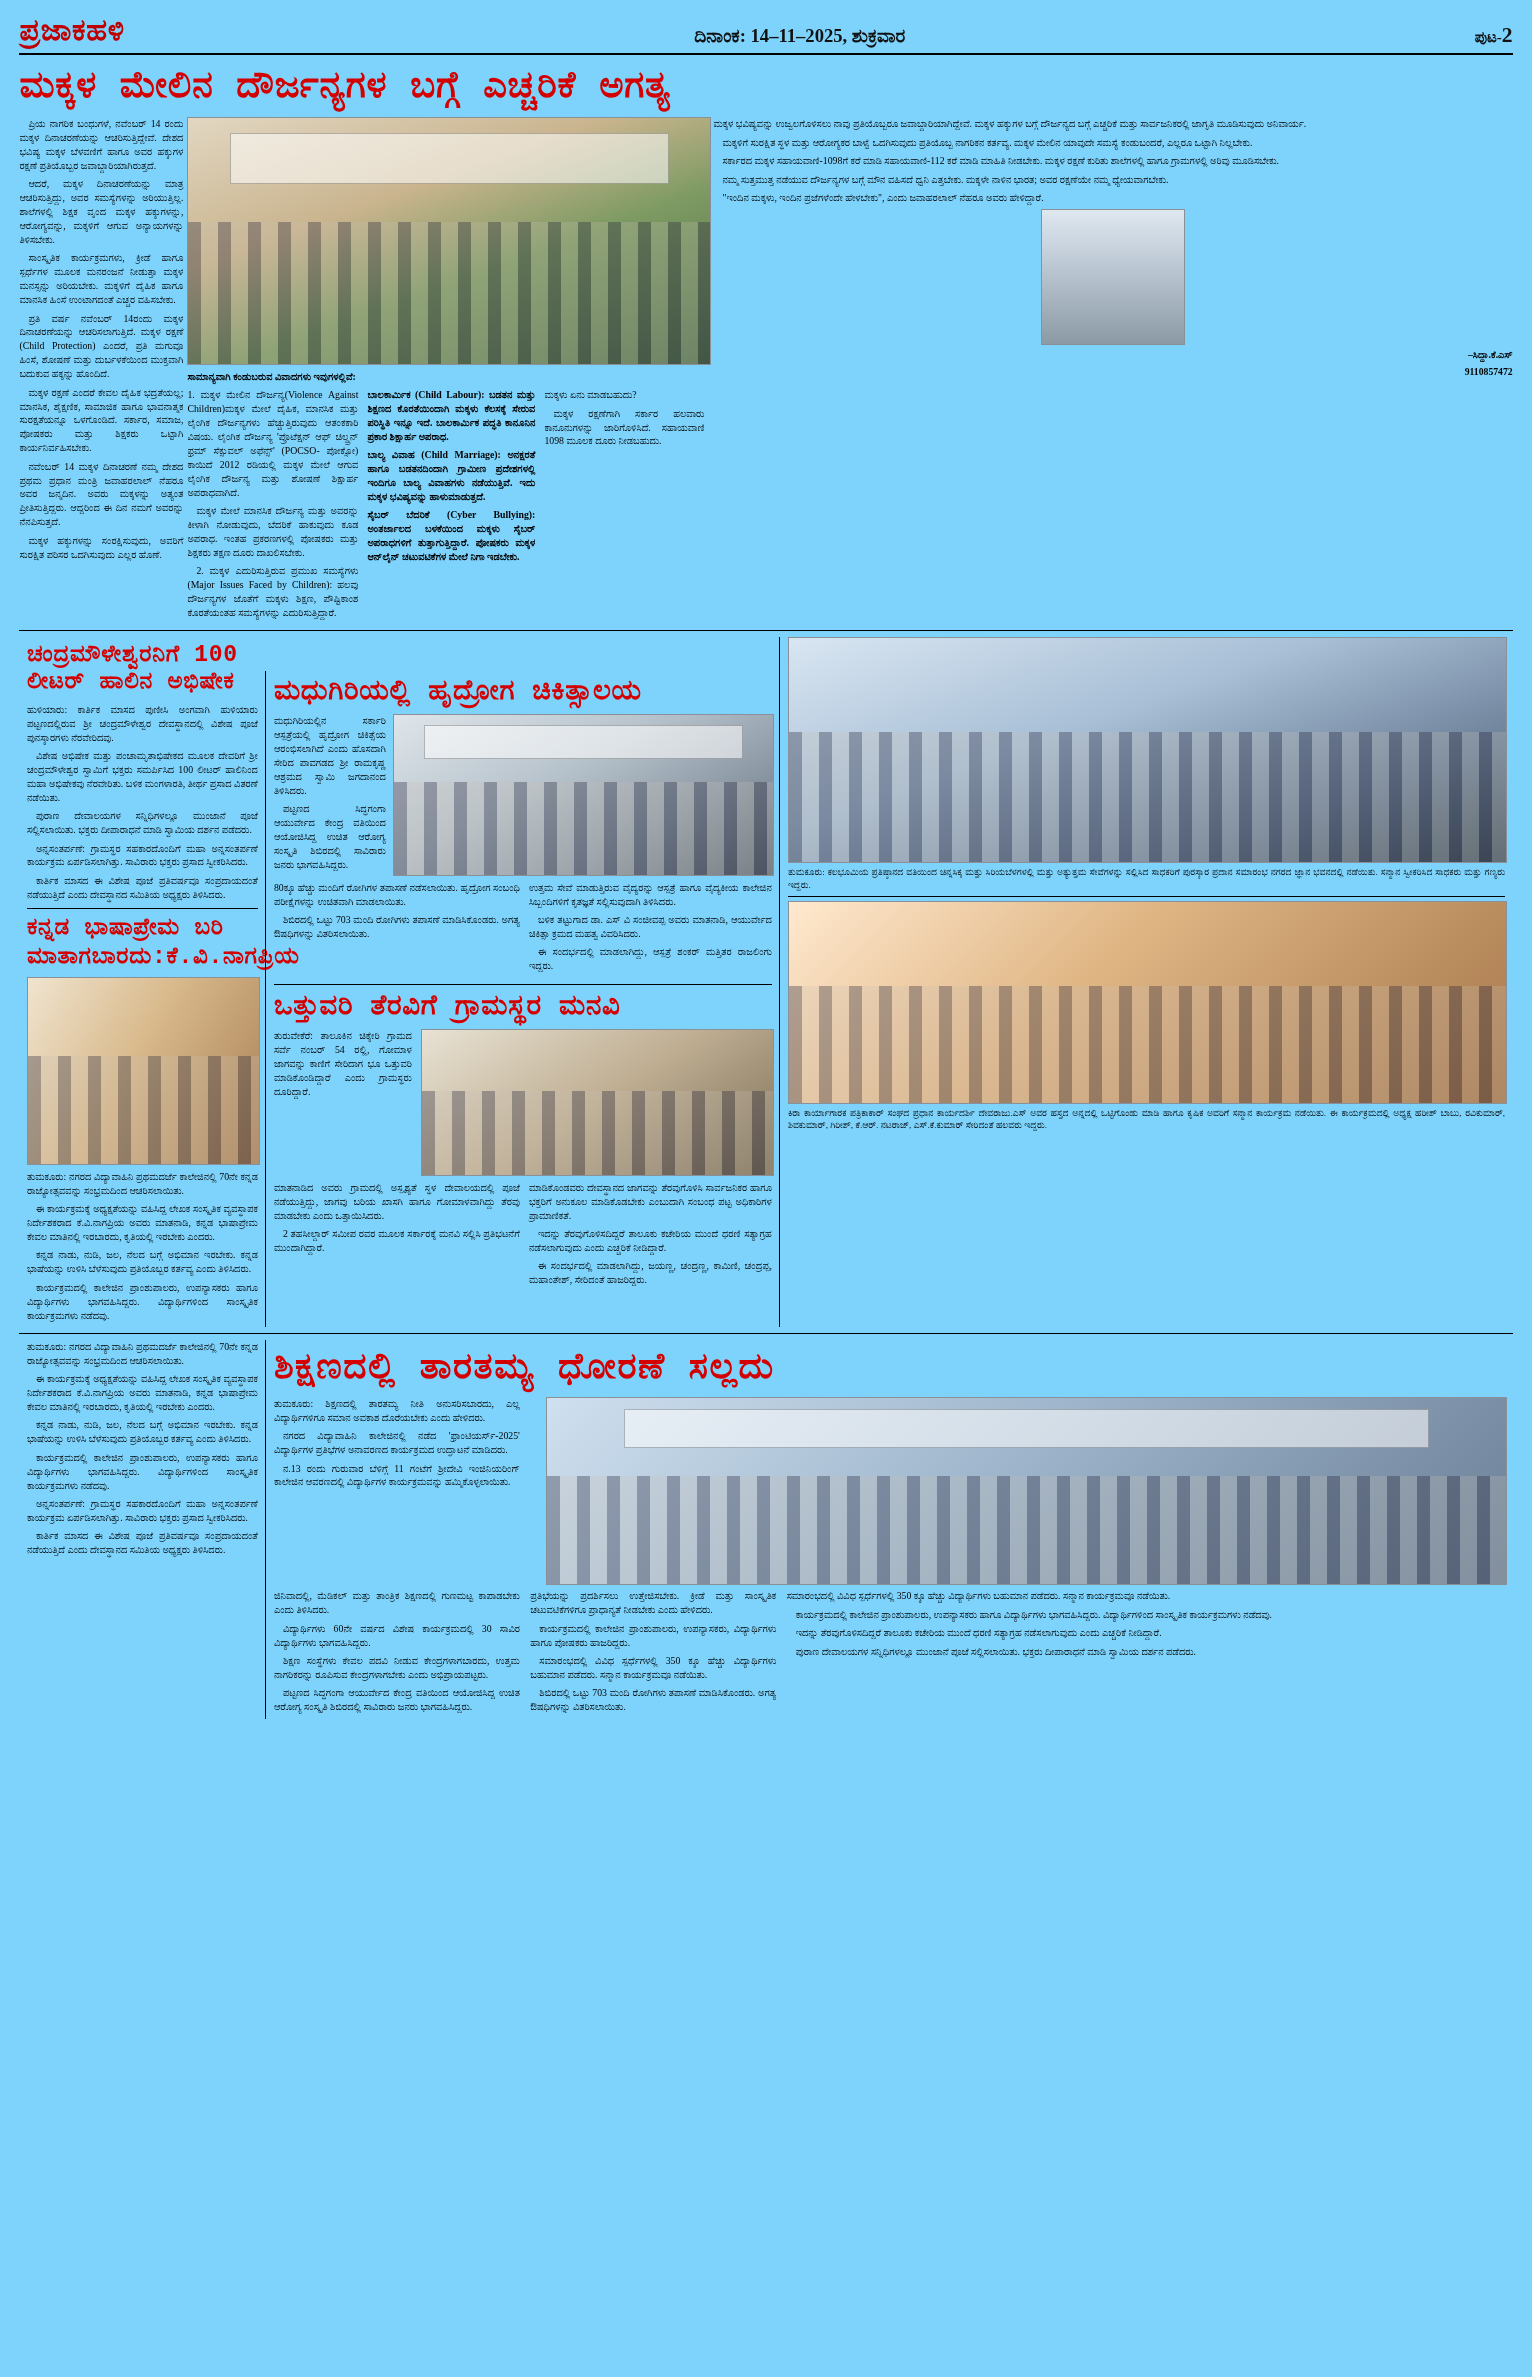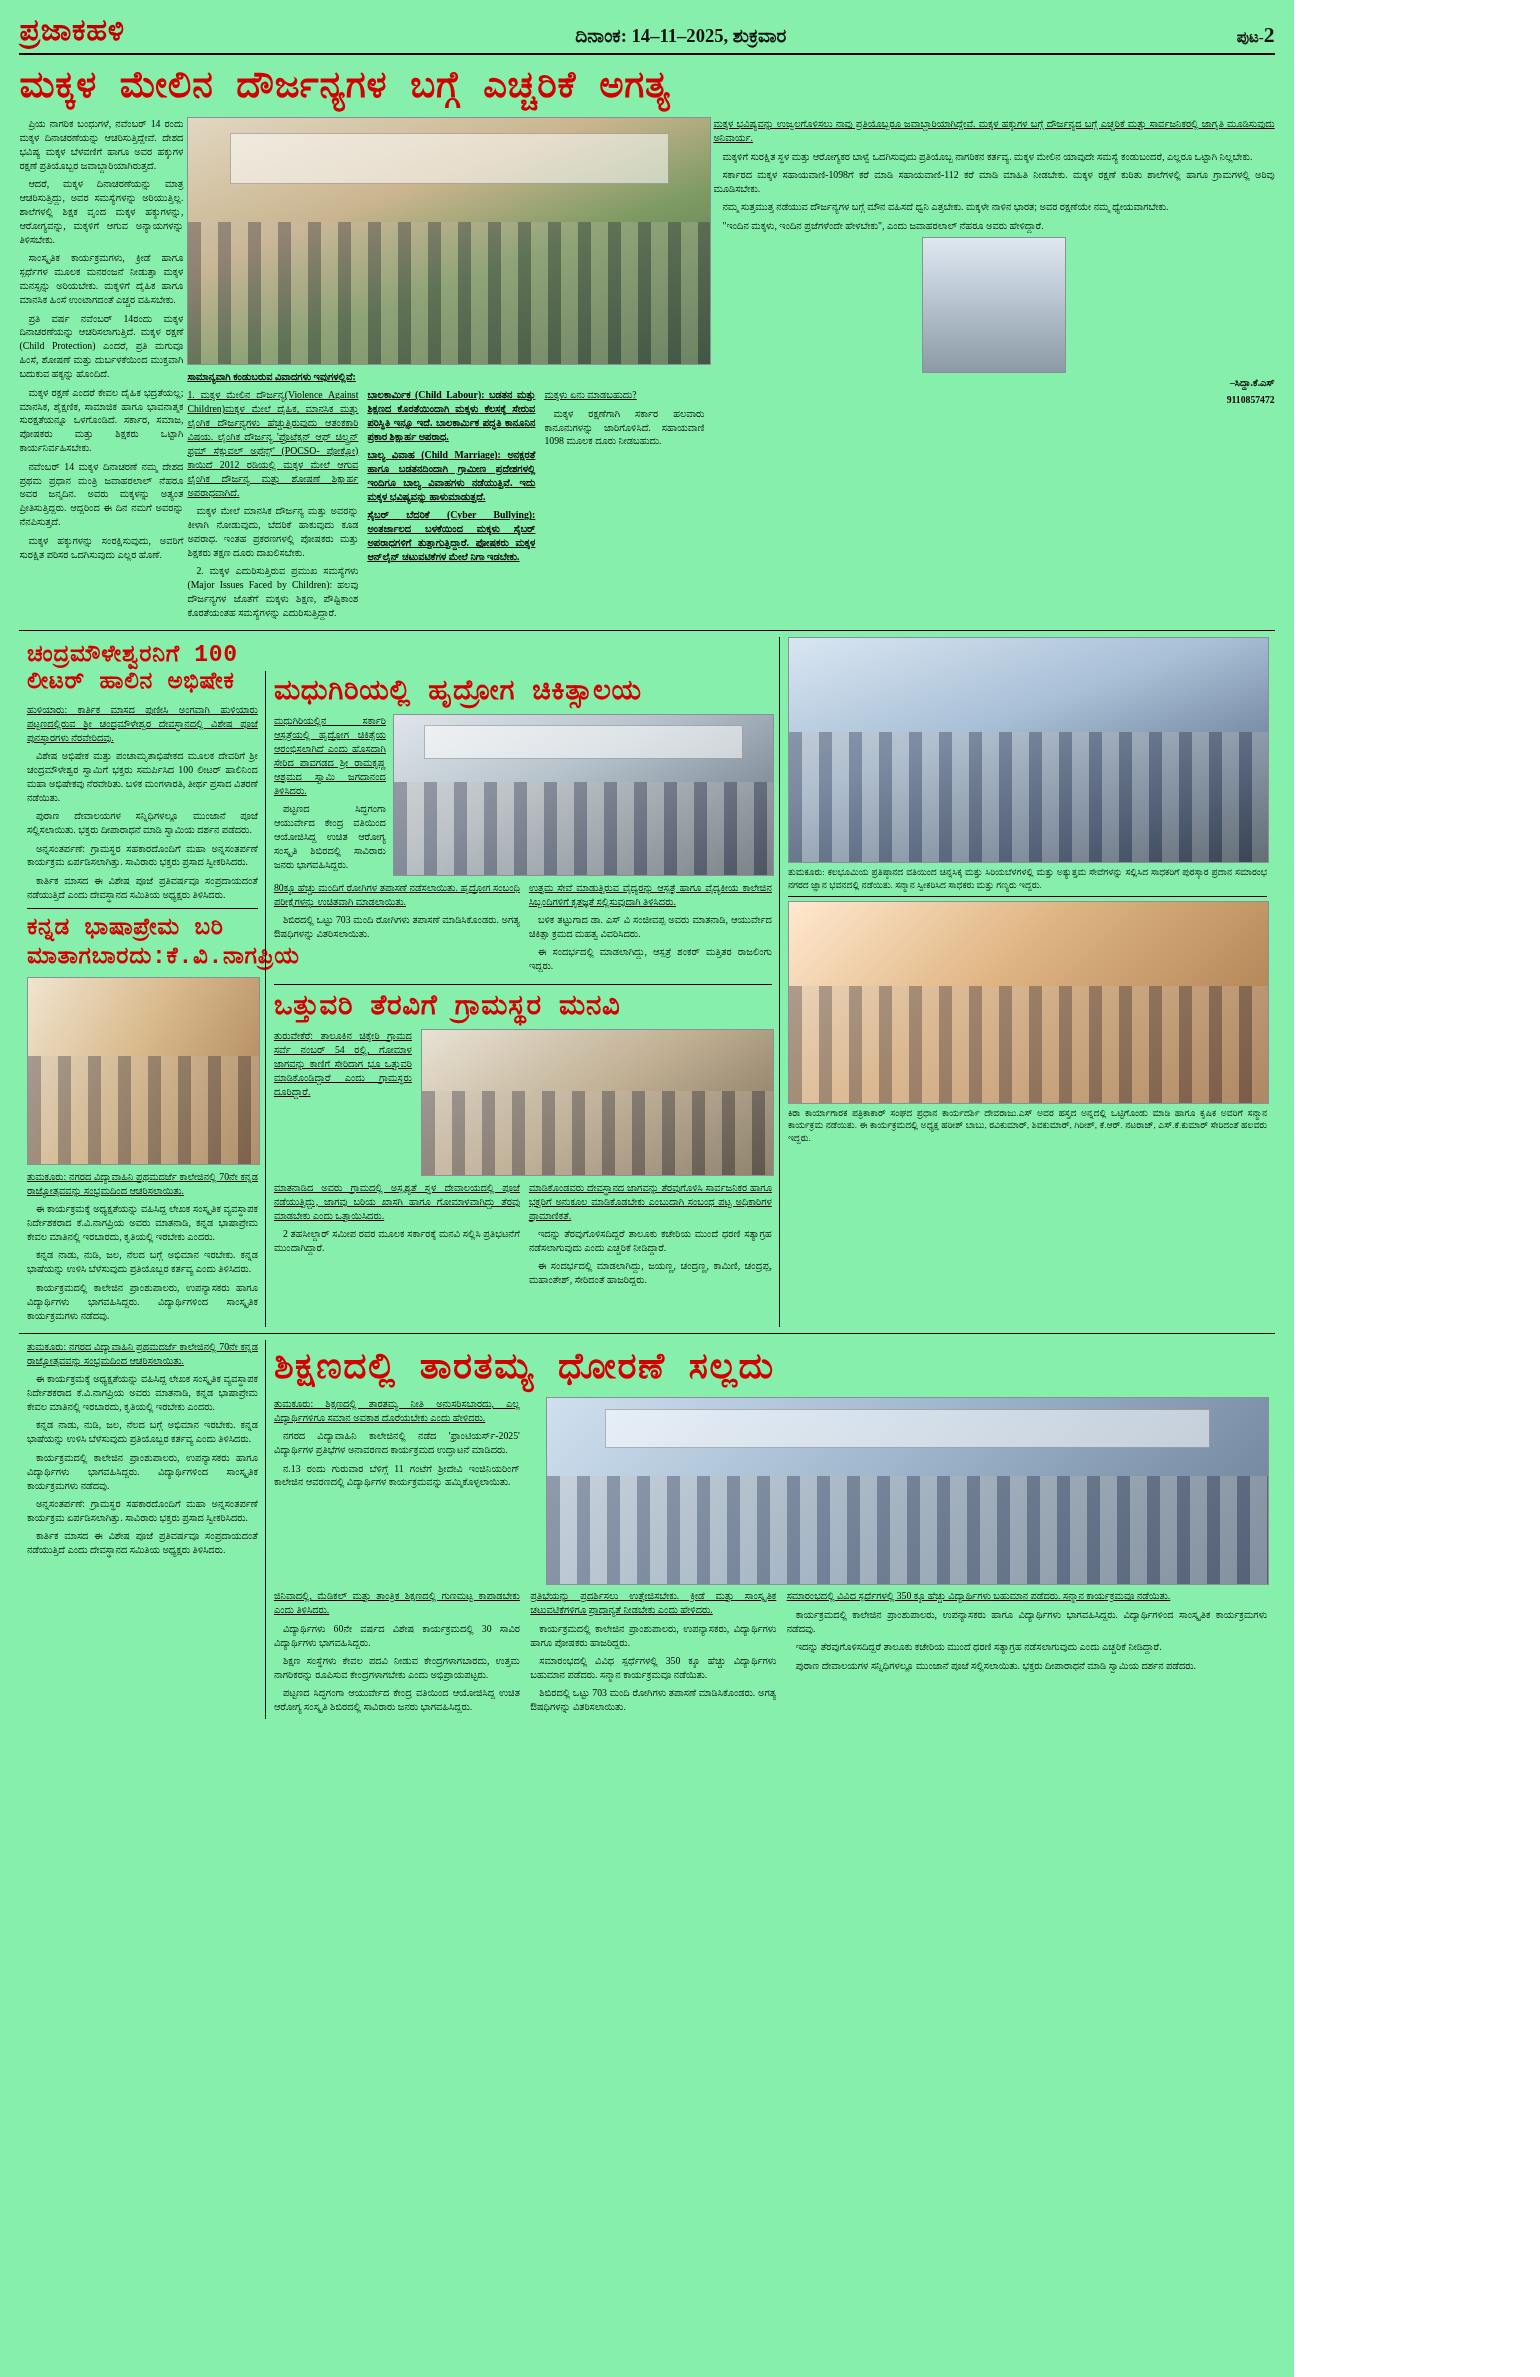--- a/index.html
+++ b/index.html
@@ -1,33 +1,33 @@
 <!DOCTYPE html>
 <html style="font-size:12px"><head>
 <meta charset="utf-8">
 <style>
   html,body{margin:0;padding:0;background:#ffffff;}
   body{width:1541px;font-family:"Liberation Serif",serif;color:#000;}
-  .page{width:1294px;min-height:2377px;padding:13.4px 19.4px 15px 19.4px;box-sizing:border-box;background:#86efac;}
+  .page{width:1532px;min-height:2377px;padding:13.4px 19.4px 15px 19.4px;box-sizing:border-box;background:#7dd3fc;}
   
   .masthead{display:flex;align-items:flex-end;justify-content:space-between;border-bottom:2.2px solid #000;padding-bottom:4.5px;}
   .mast-title{font-size:30px;font-weight:bold;color:#c00000;letter-spacing:0.7px;}
   .mast-date{font-size:18.6px;font-weight:bold;color:#111;padding-bottom:1.5px;}
   .mast-page{font-size:21.6px;font-weight:bold;color:#111;}
   .mast-page .small{font-size:15px;}
   
   .headline-red{color:#d40000;font-weight:bold;letter-spacing:0.7px;font-family:Liberation Mono, monospace;}
   .h-main{font-size:37px;margin:10.4px 0 9px 0;}
   .h-sec{font-size:27.6px;margin:4.5px 0 6px 0;line-height:1.18;}
   .h-sec-sm{font-size:23px;margin:4.5px 0 6px 0;line-height:1.2;}
   .h-big2{font-size:36px;margin:7.5px 0 7.5px 0;letter-spacing:1.5px;}
   
   .col{font-size:9.8px;line-height:1.42;text-align:justify;color:#000;}
   .col p{margin:0 0 4.5px 0;text-indent:9px;}
-  .col p.noind{text-indent:0;text-decoration:underline;}
+  .col p.noind{text-indent:0;}
   .b{font-weight:bold;}
   .sig{text-align:right;font-size:9.7px;font-weight:bold;margin-top:3px;}
   
   .rule{border-top:1.5px solid #000;margin:6px 0;}
   .thin{border-top:0.7px solid #000;margin:4.5px 0;}
   
   .photo{background:#cfd4d8;position:relative;overflow:hidden;border:0.7px solid #8a9097;}
   .cap{font-size:9.2px;line-height:1.35;text-align:justify;margin-top:3px;}
   
   .ph1{background:linear-gradient(160deg,#e2d7c2 0%,#c9b48e 35%,#7d9a63 60%,#4f6f4a 100%);}

